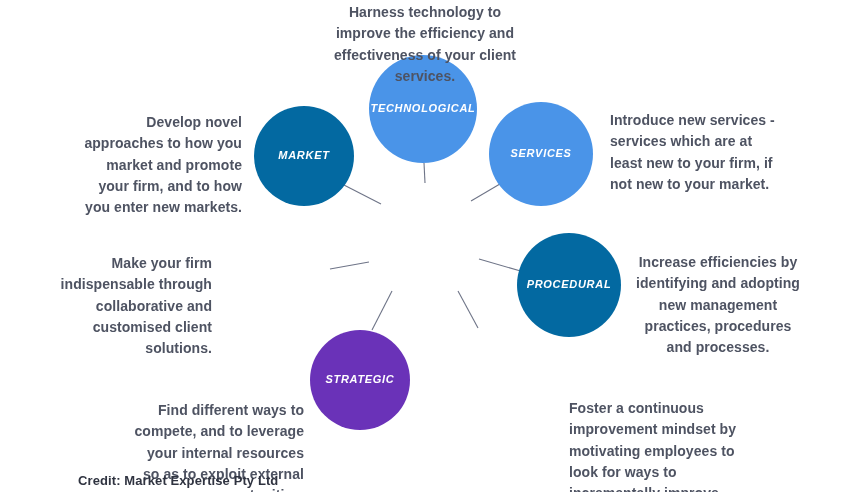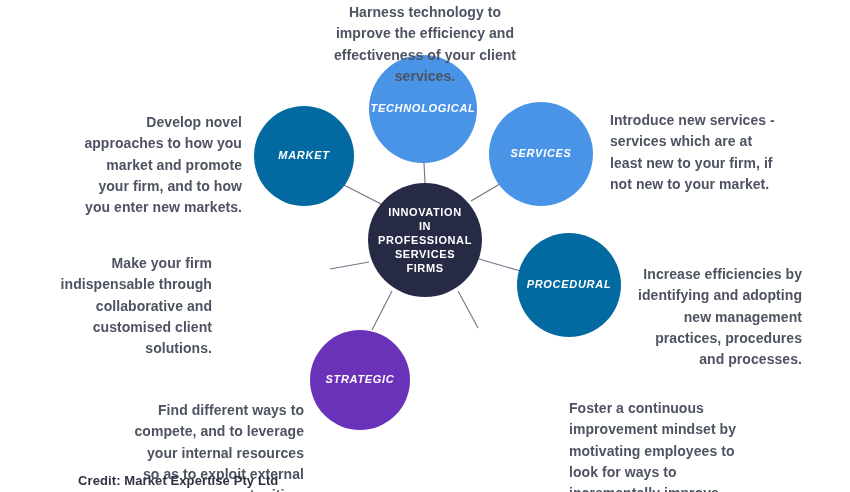--- a/index.html
+++ b/index.html
@@ -87,21 +87,21 @@
   .desc {
     position: absolute;
     font-size: 14px;
     line-height: 1.52;
     color: #4e5362;
     letter-spacing: 0.06px;
     font-weight: bold;
   }
   #desc-technological { left: 330px; top: 2px;   width: 190px; text-align: center; }
   #desc-service       { left: 610px; top: 110px; width: 168px; text-align: left; }
-  #desc-procedural    { left: 634px; top: 264px; width: 168px; text-align: right; }
+  #desc-procedural    { left: 634px; top: 252px; width: 168px; text-align: center; }
   #desc-behavioural   { left: 558px; top: 398px; width: 172px; text-align: left; margin-left: 11px; }
   #desc-strategic     { left: 134px; top: 400px; width: 170px; text-align: right; }
   #desc-client        { left: 56px;  top: 253px; width: 156px; text-align: right; }
   #desc-market        { left: 74px;  top: 112px; width: 168px; text-align: right; }
 
   #credit {
     position: absolute;
     left: 78px;
     top: 473px;
     font-size: 13px;
@@ -120,27 +120,20 @@
       <line x1="425" y1="183" x2="424" y2="163"></line>
       <line x1="471" y1="201" x2="505" y2="181"></line>
       <line x1="479" y1="259" x2="524" y2="272"></line>
       <line x1="458" y1="291" x2="478" y2="328"></line>
       <line x1="392" y1="291" x2="372" y2="330"></line>
       <line x1="369" y1="262" x2="330" y2="269"></line>
       <line x1="381" y1="204" x2="342" y2="184"></line>
     </g>
   </svg>
 
-  <div class="node" id="center-node">
-    <span class="center-line">INNOVATION</span>
-    <span class="center-line">IN</span>
-    <span class="center-line">PROFESSIONAL</span>
-    <span class="center-line">SERVICES</span>
-    <span class="center-line">FIRMS</span>
-  </div>
 
   <div class="node blue" id="node-technological">
     <span class="node-label">TECHNOLOGICAL</span>
   </div>
 
   <div class="node blue" id="node-service">
     <span class="node-label">SERVICES</span>
   </div>
 
   <div class="node purple" id="node-procedural">

